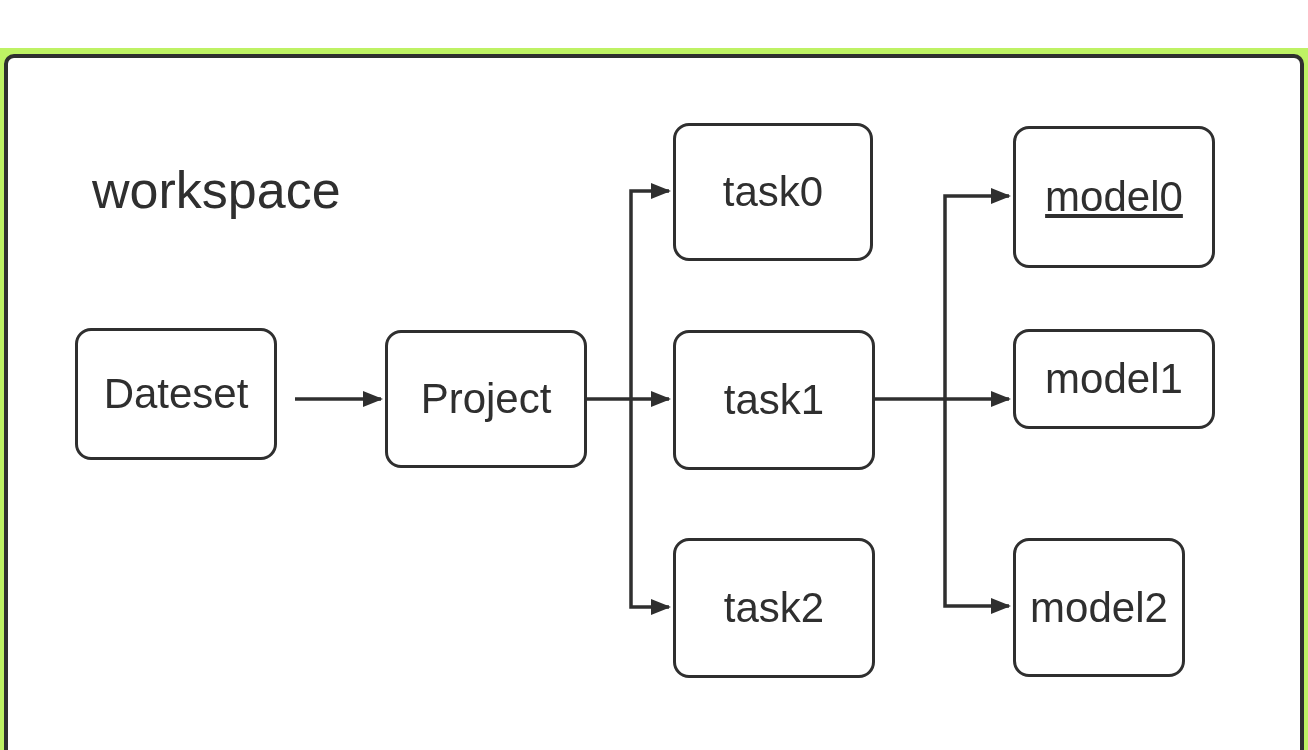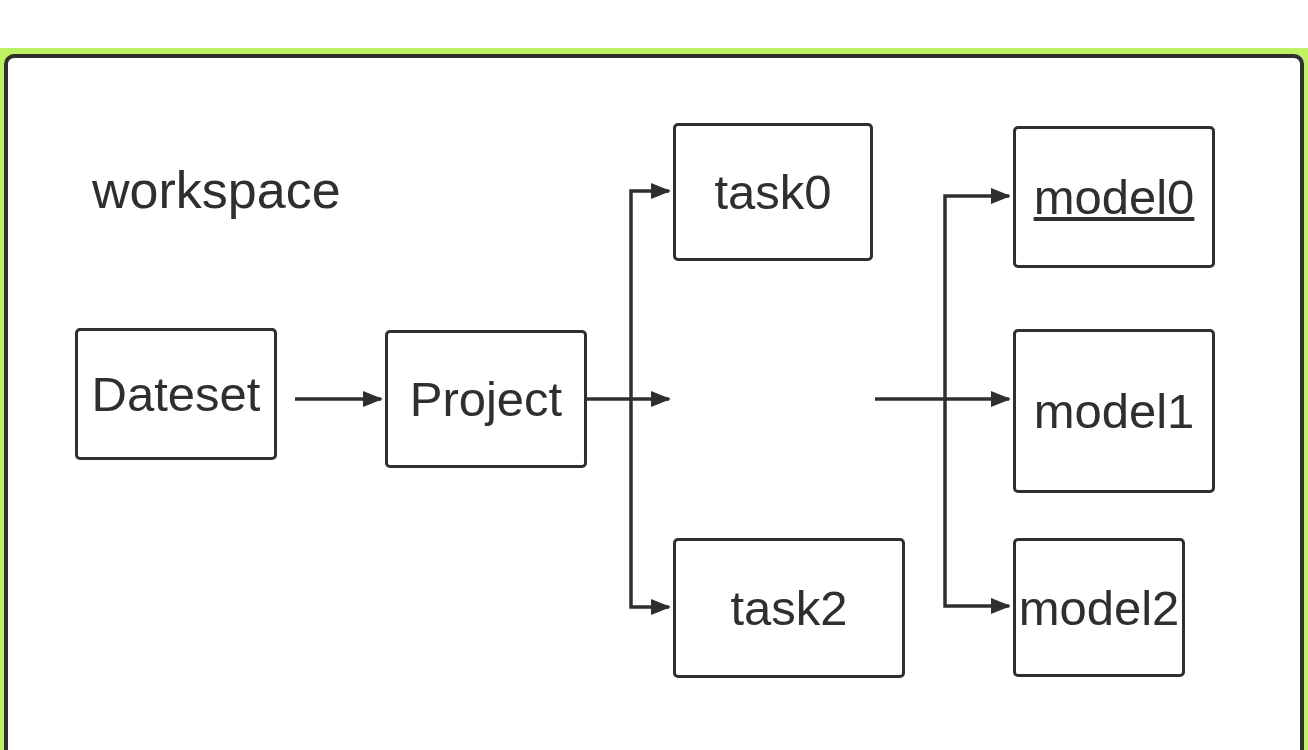--- a/index.html
+++ b/index.html
@@ -42,35 +42,35 @@
     top: 0;
     width: 1308px;
     height: 750px;
     pointer-events: none;
   }
   .node {
     position: absolute;
     box-sizing: border-box;
     background: #ffffff;
     border: 3.5px solid #2f2f2f;
-    border-radius: 5px;
+    border-radius: 16px;
     display: flex;
     align-items: center;
     justify-content: center;
-    font-size: 49px;
+    font-size: 42px;
     color: #2f2f2f;
     white-space: nowrap;
   }
   .node-dateset { left:  75px; top: 280px; width: 202px; height: 132px; }
   .node-project { left: 385px; top: 282px; width: 202px; height: 138px; text-align: center; }
   .node-task0   { left: 673px; top:  75px; width: 200px; height: 138px; }
   .node-task1   { left: 673px; top: 282px; width: 202px; height: 140px; }
-  .node-task2   { left: 673px; top: 490px; width: 232px; height: 140px; align-items: center; }
+  .node-task2   { left: 673px; top: 490px; width: 202px; height: 140px; align-items: center; }
   .node-model0  { left: 1013px; top:  78px; width: 202px; height: 142px; text-decoration: underline; }
-  .node-model1  { left: 1013px; top: 281px; width: 202px; height: 164px; }
+  .node-model1  { left: 1013px; top: 281px; width: 202px; height: 100px; }
   .node-model2  { left: 1013px; top: 490px; width: 172px; height: 139px; }
   .edge {
     fill: none;
     stroke: #2f2f2f;
     stroke-width: 3.5px;
   }
 </style>
 </head>
 <body>
 
@@ -96,20 +96,23 @@
 
   <div class="node node-dateset">
     <span>Dateset</span>
   </div>
   <div class="node node-project">
     <span>Project</span>
   </div>
   <div class="node node-task0">
     <span>task0</span>
   </div>
+  <div class="node node-task1">
+    <span>task1</span>
+  </div>
   <div class="node node-task2">
     <span>task2</span>
   </div>
   <div class="node node-model0">
     <span>model0</span>
   </div>
   <div class="node node-model1">
     <span>model1</span>
   </div>
   <div class="node node-model2">

